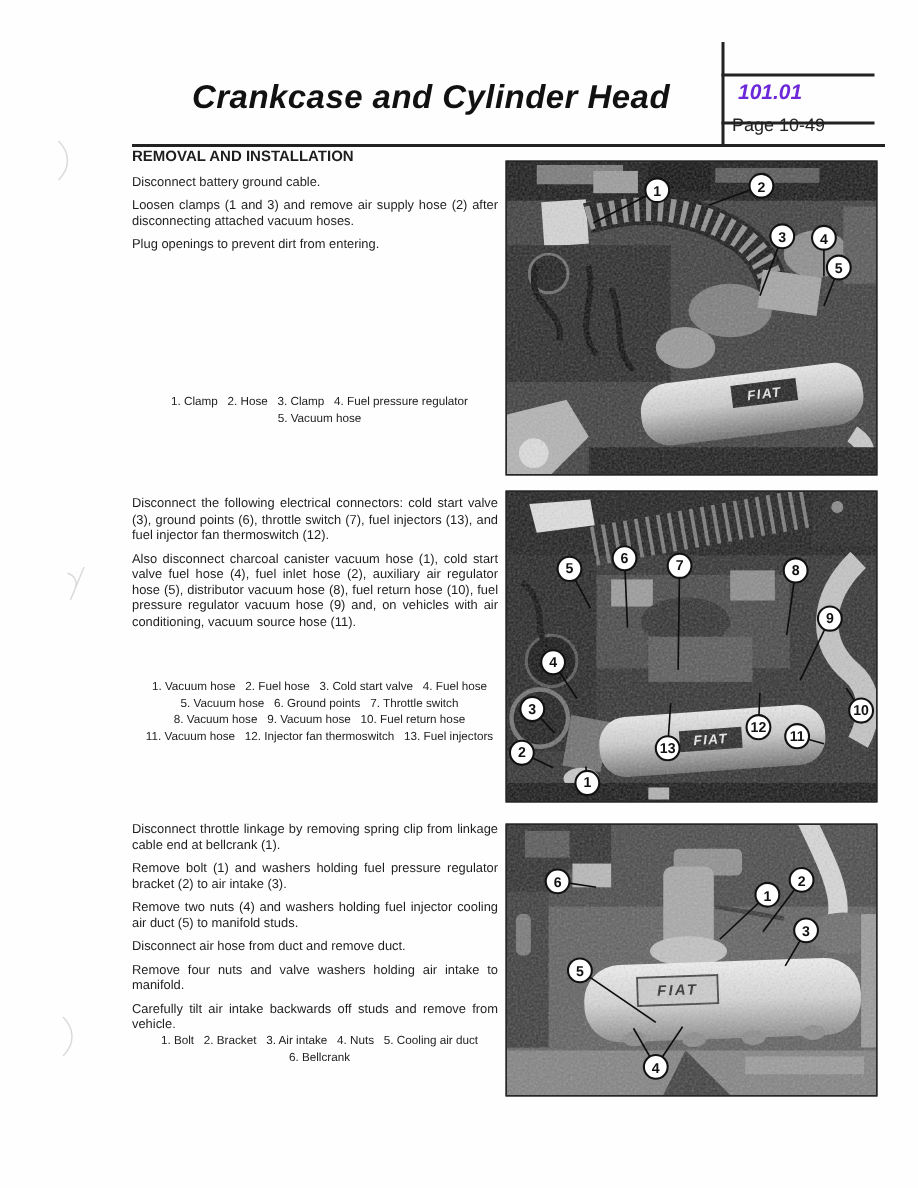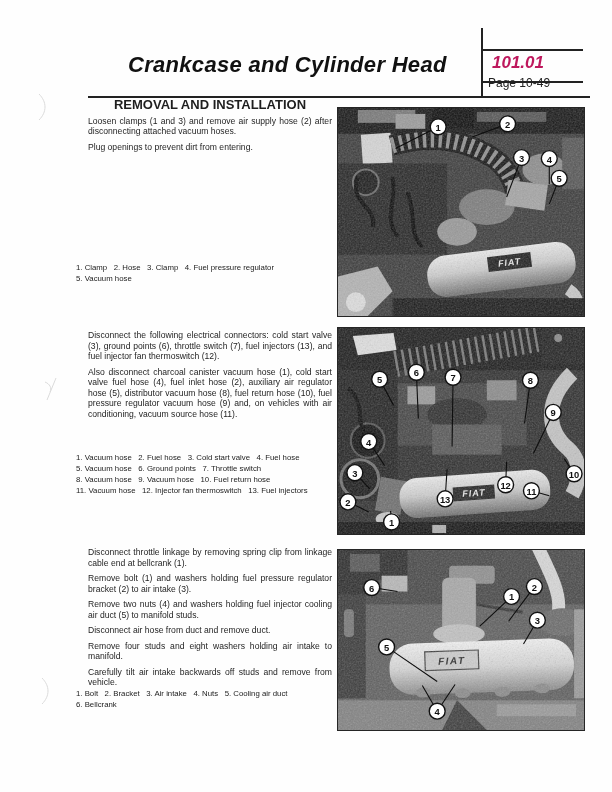--- a/index.html
+++ b/index.html
@@ -12,38 +12,38 @@
   
   .doc-title{
     position:absolute;left:128px;top:52px;margin:0;
     font-size:22px;font-weight:bold;font-style:italic;letter-spacing:.3px;color:#111;
   }
   .sec-vline{position:absolute;left:481px;top:28px;width:1.5px;height:69px;background:#222;}
   .sec-hline-top{position:absolute;left:481px;top:49px;width:102px;height:1.5px;background:#222;}
   .sec-hline-mid{position:absolute;left:481px;top:81px;width:102px;height:1.5px;background:#222;}
   .sec-number{
     position:absolute;left:492px;top:53px;
-    font-size:17px;font-weight:bold;font-style:italic;color:#be185d;
+    font-size:14px;font-weight:bold;font-style:italic;color:#6d28d9;
   }
   .page-number{position:absolute;left:488px;top:76px;font-size:12px;color:#222;}
   .header-rule{position:absolute;left:88px;top:96px;width:502px;height:1.5px;background:#222;}
 
   
   .textblock{
     position:absolute;left:88px;width:244px;
     font-size:8.6px;line-height:10.5px;text-align:justify;color:#1e1e1e;
   }
-  .textblock h2{font-size:13px;line-height:10.5px;margin:0;font-weight:bold;text-align:center;}
+  .textblock h2{font-size:10px;line-height:10.5px;margin:0;font-weight:bold;text-align:left;}
   .textblock p{margin:5px 0 0 0;}
   .labeled{display:flex;margin-top:5px;}
   .labeled .lbl{flex:0 0 auto;font-weight:bold;margin-right:6px;white-space:nowrap;}
   .labeled .txt{flex:1;}
   .caption{
-    position:absolute;left:76px;width:250px;
-    font-size:7.8px;line-height:11px;white-space:pre-wrap;text-align:left;color:#222;
+    position:absolute;left:88px;width:250px;
+    font-size:7.8px;line-height:11px;white-space:pre-wrap;text-align:center;color:#222;
   }
 
   
   figure{margin:0;padding:0;position:absolute;background:#3a3a3a;border:1px solid #262626;box-sizing:border-box;}
   figure svg{display:block;width:100%;height:100%;}
   .callout-circle{fill:#ffffff;stroke:#111;stroke-width:1.4px;}
   .callout-num{font-family:"Liberation Sans",sans-serif;font-size:9.5px;font-weight:bold;fill:#111;
     text-anchor:middle;dominant-baseline:central;}
   .callout-line{stroke:#0e0e0e;stroke-width:1.1px;}
   .badge-dark{font-family:"Liberation Sans",sans-serif;font-size:9px;font-weight:bold;font-style:italic;
@@ -72,41 +72,42 @@
   </svg>
   <svg class="artifact" style="left:42px;top:376px" width="20" height="26">
     <path d="M14,2 L5,24 M3,6 C8,8 10,12 8,16" fill="none" stroke="#9a9a9a" stroke-width="1"></path>
   </svg>
   <svg class="artifact" style="left:36px;top:676px" width="20" height="30">
     <path d="M6,2 C14,10 14,20 6,28" fill="none" stroke="#9a9a9a" stroke-width="1"></path>
   </svg>
 
   <div class="textblock" style="top:100px">
     <h2>REMOVAL AND INSTALLATION</h2>
+    <p>Disconnect battery ground cable.</p>
     <p>Loosen clamps (1 and 3) and remove air supply hose (2) after disconnecting attached vacuum hoses.</p>
     <p>Plug openings to prevent dirt from entering.</p>
   </div>
   <div class="caption" style="top:262px"><span>1. Clamp   2. Hose   3. Clamp   4. Fuel pressure regulator</span>
 <span>5. Vacuum hose</span></div>
 
   <div class="textblock" style="top:325px">
     <p>Disconnect the following electrical connectors: cold start valve (3), ground points (6), throttle switch (7), fuel injectors (13), and fuel injector fan thermoswitch (12).</p>
     <p>Also disconnect charcoal canister vacuum hose (1), cold start valve fuel hose (4), fuel inlet hose (2), auxiliary air regulator hose (5), distributor vacuum hose (8), fuel return hose (10), fuel pressure regulator vacuum hose (9) and, on vehicles with air conditioning, vacuum source hose (11).</p>
   </div>
   <div class="caption" style="top:452px"><span>1. Vacuum hose   2. Fuel hose   3. Cold start valve   4. Fuel hose</span>
 <span>5. Vacuum hose   6. Ground points   7. Throttle switch</span>
 <span>8. Vacuum hose   9. Vacuum hose   10. Fuel return hose</span>
 <span>11. Vacuum hose   12. Injector fan thermoswitch   13. Fuel injectors</span></div>
 
   <div class="textblock" style="top:547px">
     <p style="margin-top:0">Disconnect throttle linkage by removing spring clip from linkage cable end at bellcrank (1).</p>
     <p>Remove bolt (1) and washers holding fuel pressure regulator bracket (2) to air intake (3).</p>
     <p>Remove two nuts (4) and washers holding fuel injector cooling air duct (5) to manifold studs.</p>
     <p>Disconnect air hose from duct and remove duct.</p>
-    <p>Remove four studs and eight washers holding air intake to manifold.</p>
+    <p>Remove four nuts and valve washers holding air intake to manifold.</p>
     <p>Carefully tilt air intake backwards off studs and remove from vehicle.</p>
   </div>
   <div class="caption" style="top:688px"><span>1. Bolt   2. Bracket   3. Air intake   4. Nuts   5. Cooling air duct</span>
 <span>6. Bellcrank</span></div>
 
   <figure style="left:337px;top:107px;width:248px;height:210px">
     <svg viewBox="0 0 248 210" preserveAspectRatio="none">
       <defs>
         <filter id="grainF" x="0%" y="0%" width="100%" height="100%">
           <feTurbulence type="fractalNoise" baseFrequency="0.65" numOctaves="2" stitchTiles="stitch"></feTurbulence>

